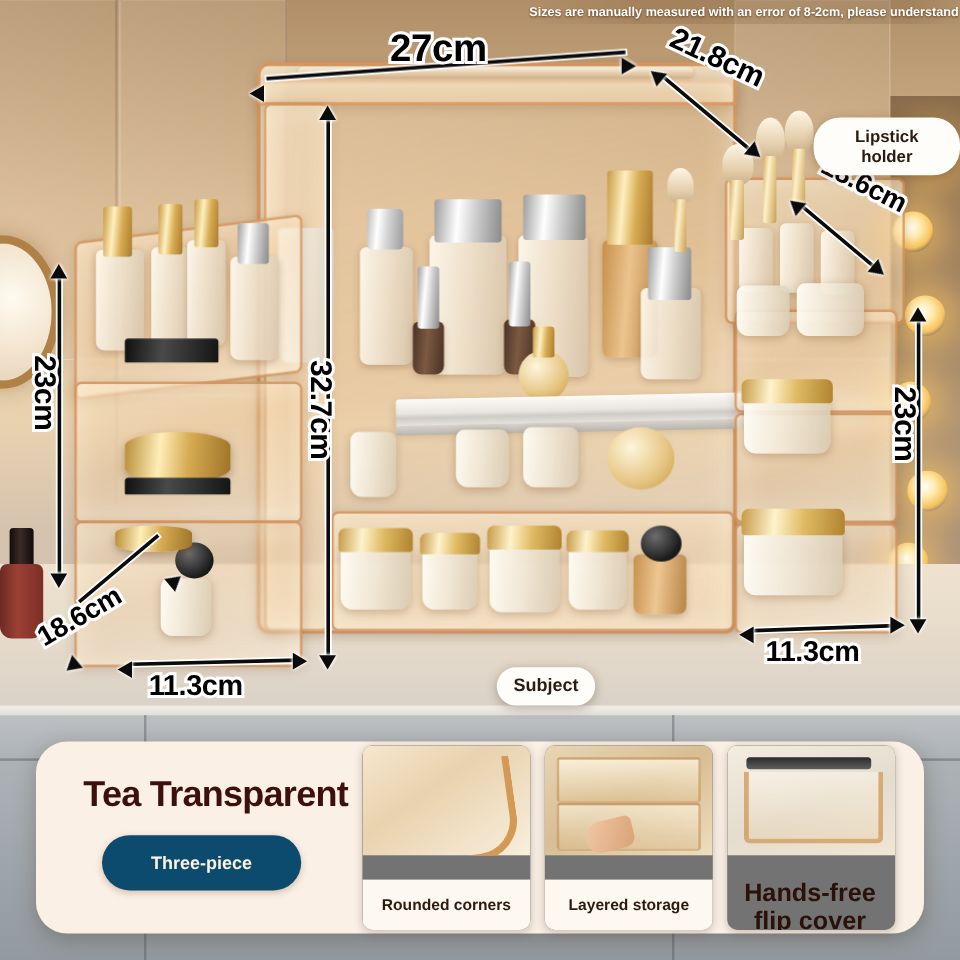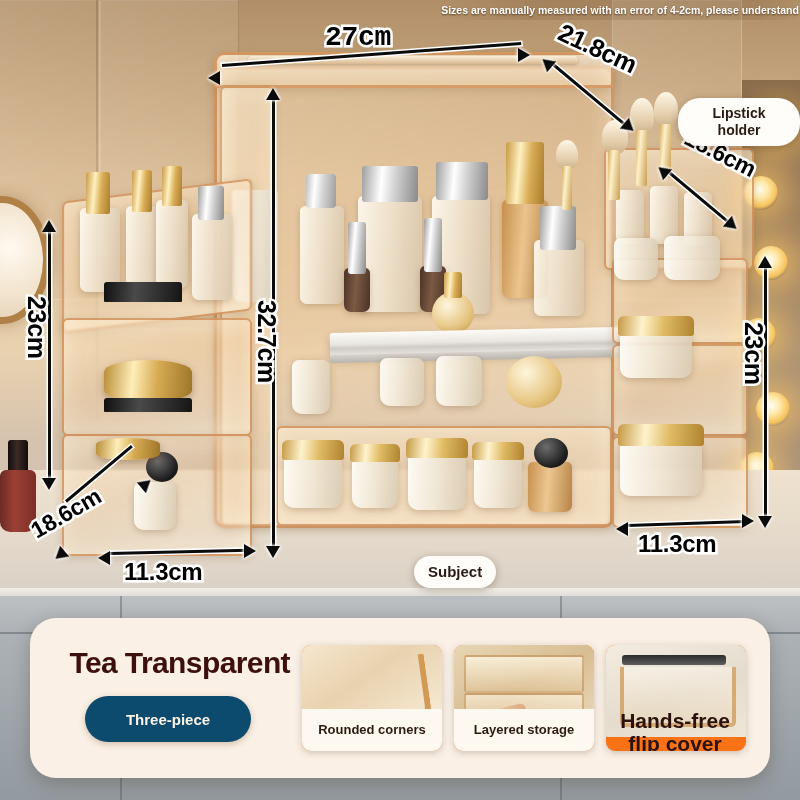--- a/index.html
+++ b/index.html
@@ -280,23 +280,23 @@
   }
   #variant-pill {
     margin:18px auto 0;
     width:166px; height:46px; border-radius:25px;
     background:#0c4a6e;
     color:#fdf3e4; font-weight:bold; font-size:15px;
     display:flex; align-items:center; justify-content:center;
     box-shadow:0 2px 6px rgba(120,75,25,.3);
   }
   .feature-card {
-    position:relative; width:140px; height:106px;
+    position:relative; width:140px; height:154px;
     border-radius:9px; overflow:hidden;
-    background:#f97316;
+    background:#737373;
     box-shadow:0 2px 7px rgba(80,55,30,.26);
     flex:0 0 140px;
     padding-left:15px;
   }
   .feature-thumb {
     position:absolute; left:0; right:0; top:0; height:92px;
     overflow:hidden;
   }
   .feature-caption {
     position:absolute; left:0; right:0; bottom:0; height:42px;
@@ -479,21 +479,21 @@
     <div class="item brush-head" style="left:654px;top:92px;width:24px;height:36px;"></div>
     <div class="item brush-handle" style="left:660px;top:124px;width:11px;height:54px;"></div>
     <div class="item brush-head" style="left:556px;top:140px;width:22px;height:30px;"></div>
     <div class="item brush-handle" style="left:562px;top:166px;width:10px;height:44px;"></div>
   </div>
 
   <div class="dim">
     <div class="dim-line" style="left:222px;top:64px;width:300px;transform:rotate(-4.2deg);"></div>
     <div class="arrowhead ah-left" style="left:208px;top:71px;"></div>
     <div class="arrowhead ah-right" style="left:518px;top:48px;"></div>
-    <div class="dim-text" style="left:325px;top:22px;font-size:28px;font-family:Liberation Mono, monospace;">27cm</div>
+    <div class="dim-text" style="left:325px;top:22px;font-size:32px;">27cm</div>
   </div>
 
   <div class="dim">
     <div class="dim-line" style="left:552px;top:62px;width:96px;transform:rotate(40deg);"></div>
     <div class="arrowhead ah-left" style="left:541px;top:56px;transform:rotate(40deg);"></div>
     <div class="arrowhead ah-right" style="left:623px;top:120px;transform:rotate(40deg);"></div>
     <div class="dim-text" style="left:556px;top:34px;font-size:25px;transform:rotate(25deg);">21.8cm</div>
   </div>
 
   <div class="dim">
@@ -541,21 +541,21 @@
   <div class="dim">
     <div class="dim-line" style="left:110px;top:552px;width:138px;transform:rotate(-1.4deg);"></div>
     <div class="arrowhead ah-left" style="left:98px;top:551px;"></div>
     <div class="arrowhead ah-right" style="left:244px;top:544px;"></div>
     <div class="dim-text" style="left:124px;top:558px;font-size:24px;">11.3cm</div>
   </div>
 
   <div class="callout" style="left:414px;top:556px;font-size:15px;">Subject</div>
   <div class="callout" style="left:678px;top:98px;">Lipstick holder</div>
 
-  <div id="top-banner">Sizes are manually measured with an error of 4-2cm, please understand</div>
+  <div id="top-banner">Sizes are manually measured with an error of 8-2cm, please understand</div>
 
   <div id="feature-panel">
 
     <div id="brand-block">
       <div id="brand-title">Tea Transparent</div>
       <div id="variant-pill">Three-piece</div>
     </div>
 
     <div class="feature-card" id="card-corner">
       <div class="feature-thumb">

